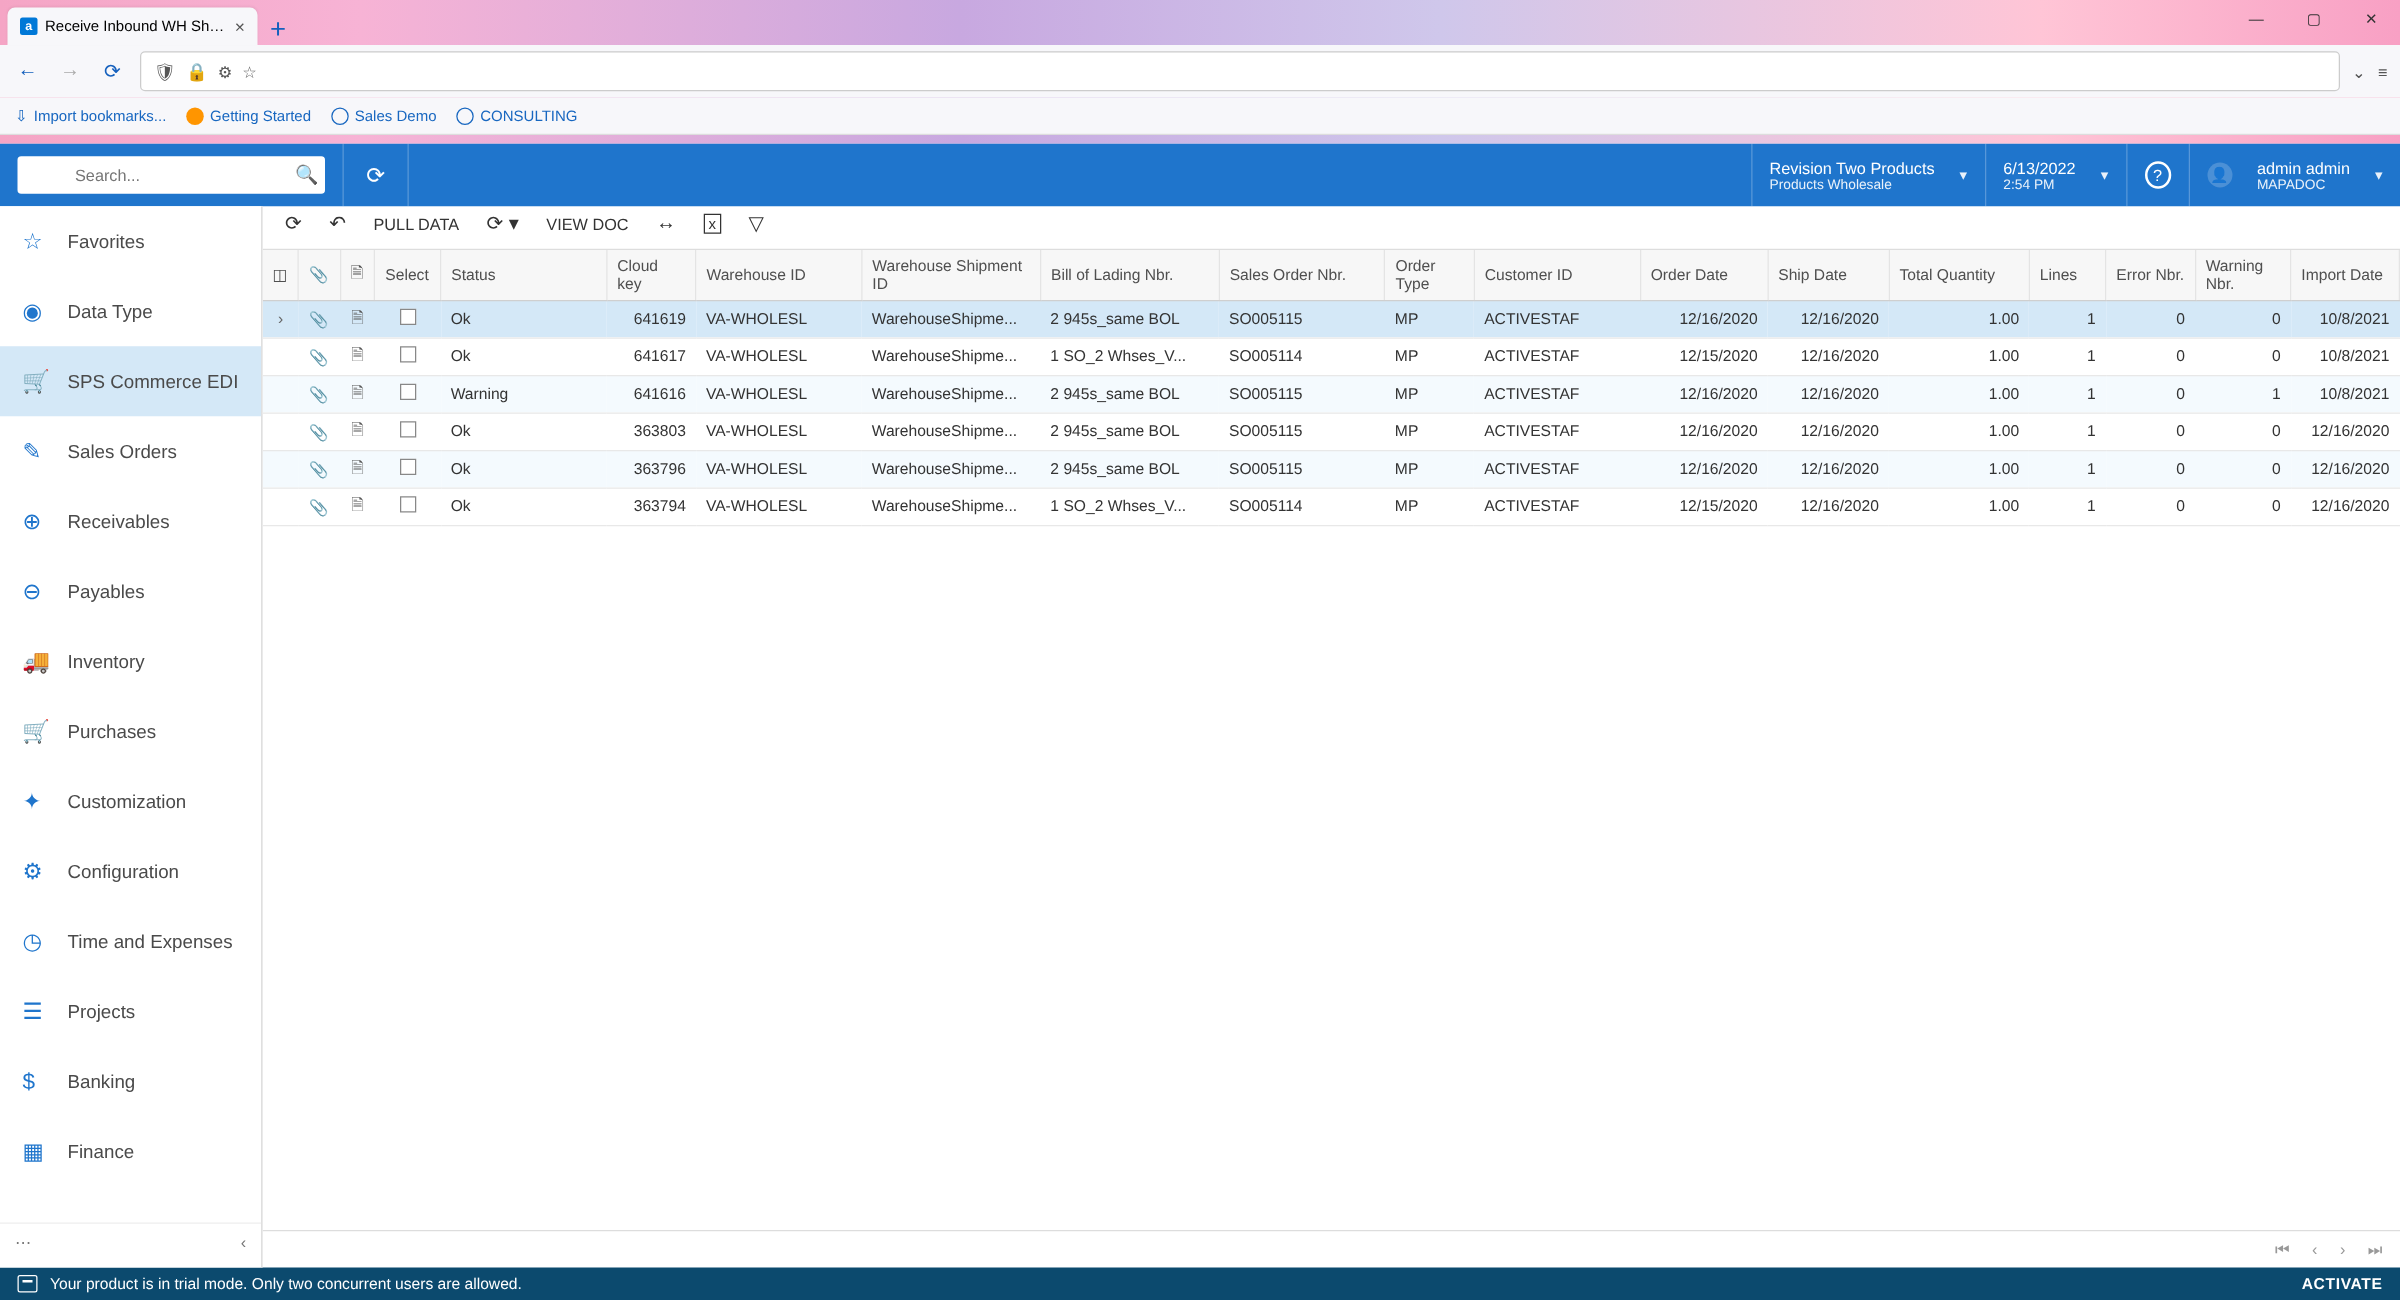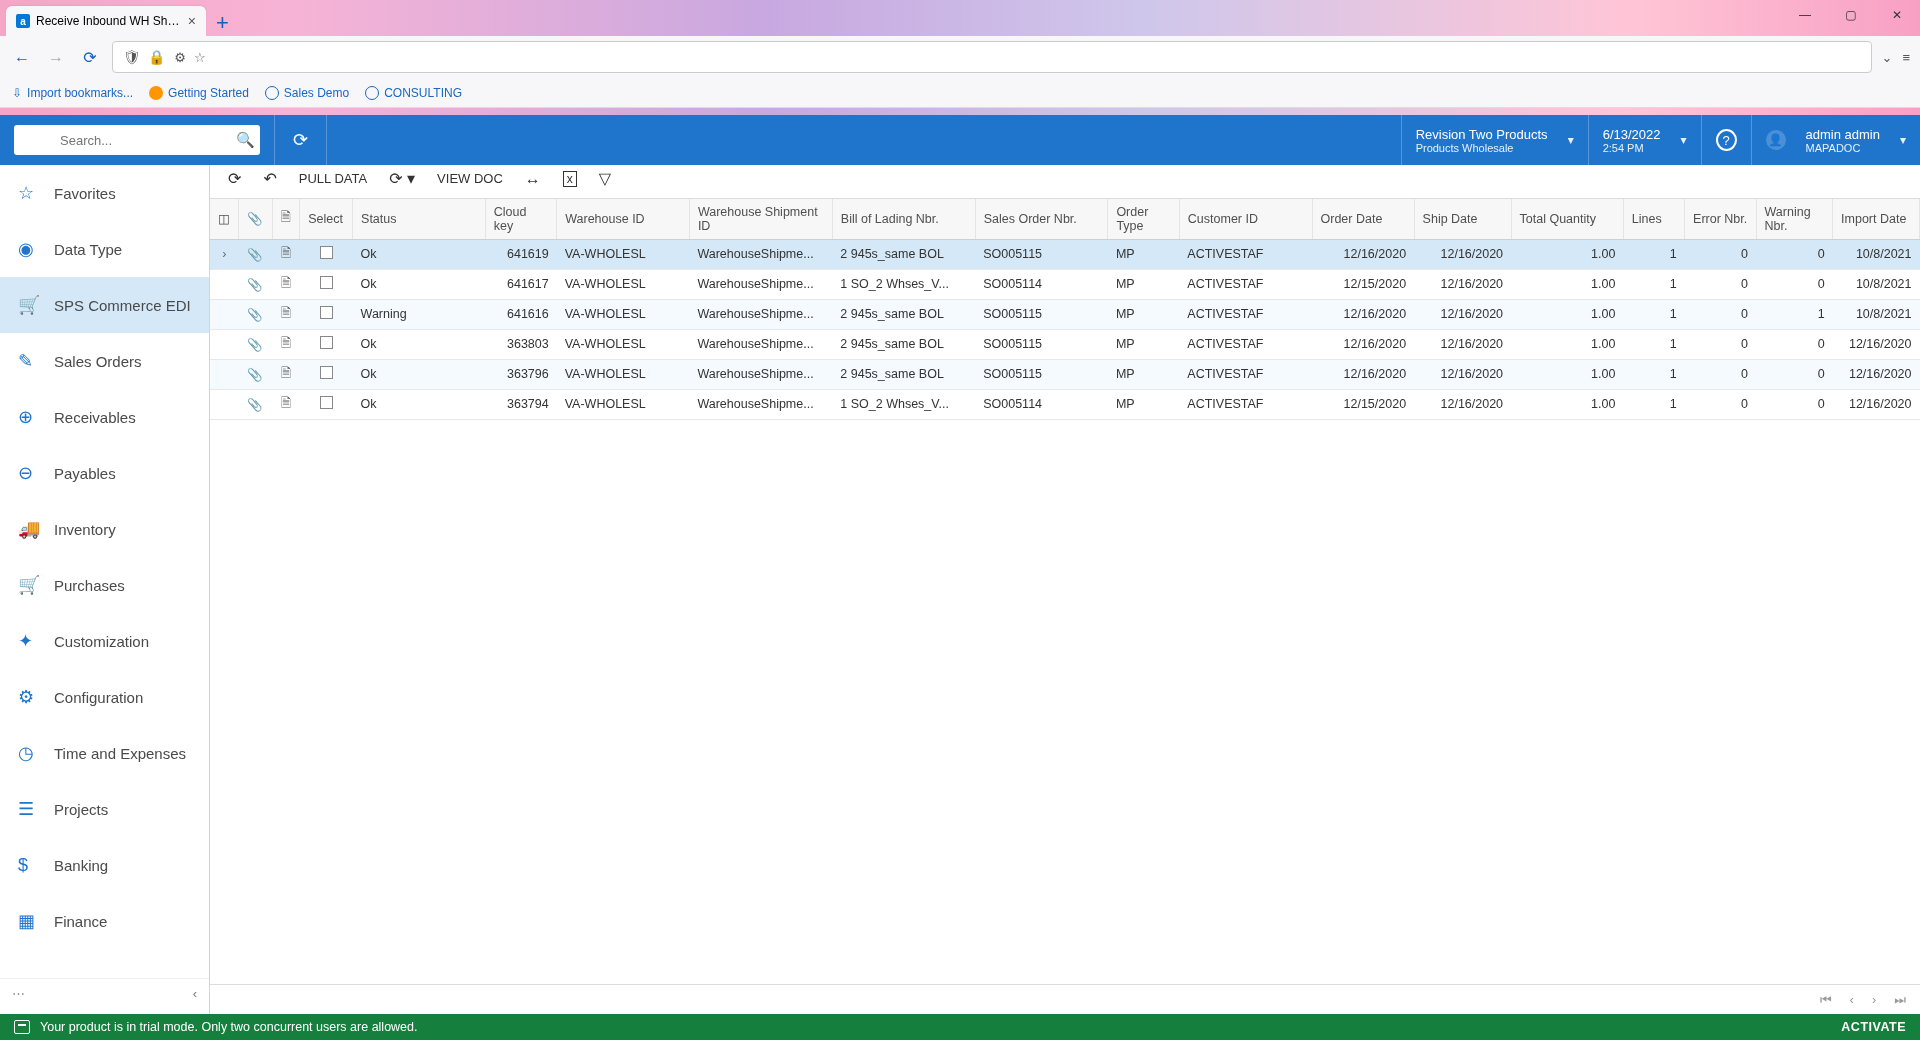--- a/index.html
+++ b/index.html
@@ -226,21 +226,21 @@
 
 .grid-footer{
   height:30px; border-top:1px solid #ddd;
   display:flex; align-items:center; justify-content:flex-end;
   gap:18px; padding:0 14px; color:#999;
 }
 .grid-footer span{cursor:pointer;}
 
 
 .bottom-bar{
-  height:26px; background:#15803d; color:#fff;
+  height:26px; background:#0c4a6e; color:#fff;
   display:flex; align-items:center;
   padding:0 14px; font-size:12.5px;
   gap:10px;
 }
 .bottom-bar .activate{ margin-left:auto; font-weight:600; letter-spacing:.5px;}
 .msg-ico{ width:16px;height:14px;border:1.5px solid #fff;border-radius:2px; position:relative;}
 .msg-ico::after{ content:""; position:absolute; left:3px; top:3px; right:3px; height:1.5px; background:#fff;}
 </style>
 </head>
 <body>

